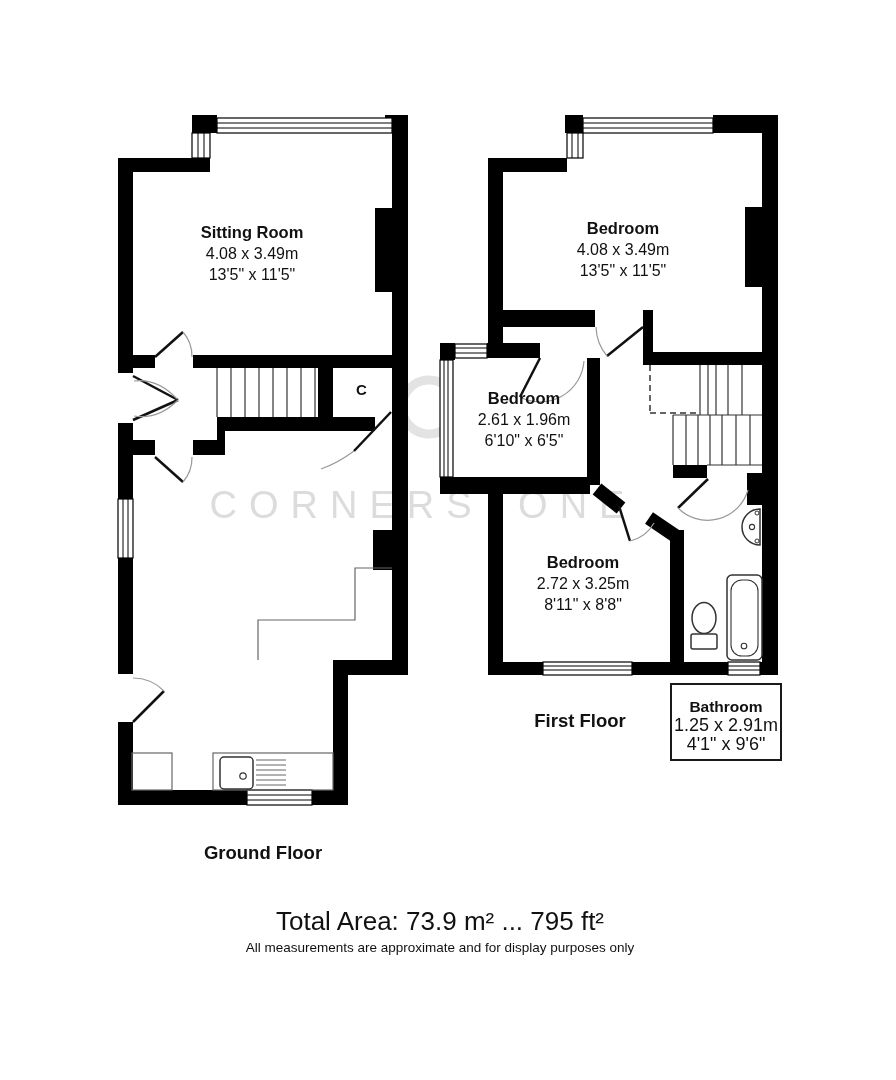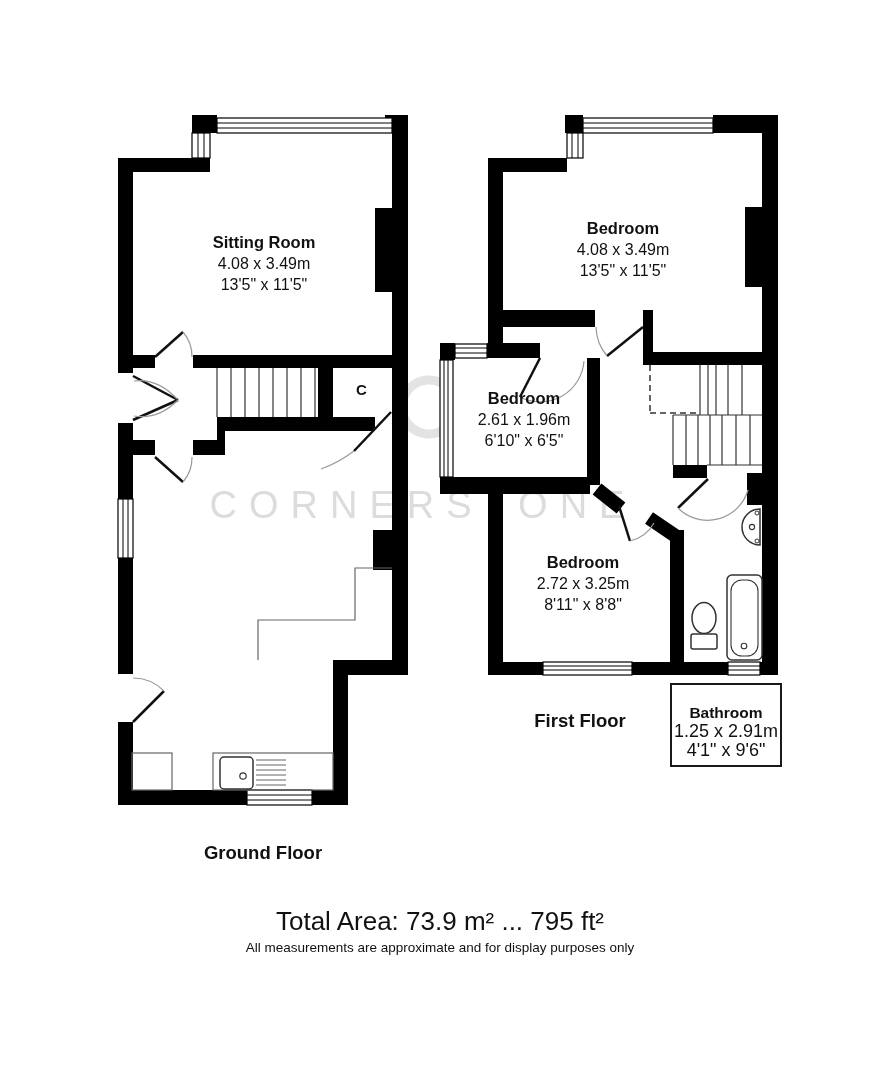--- a/index.html
+++ b/index.html
@@ -14,21 +14,21 @@
   }
   svg.plan{position:absolute;left:0;top:0;z-index:2;}
   .labels{position:absolute;left:0;top:0;width:896px;height:1080px;z-index:3;}
   .room-label{position:absolute;transform:translateX(-50%);text-align:center;}
   .room-name{font-weight:bold;font-size:16.5px;line-height:21px;}
   .room-dim{font-size:16px;line-height:21px;}
   .floor-label{position:absolute;transform:translateX(-50%);font-weight:bold;font-size:18.5px;text-align:right;}
   .c-label{position:absolute;font-weight:bold;font-size:15px;}
   .bath-box{
     position:absolute;left:670px;top:683px;width:108px;
-    border:2px solid #1a1a1a;background:#fff;text-align:center;padding:18px 0 5px;
+    border:2px solid #1a1a1a;background:#fff;text-align:center;padding:12px 0 5px;
   }
   .bath-box .room-name{font-size:15.5px;line-height:19px;}
   .bath-box .room-dim{font-size:18px;line-height:19px;}
   .footer-total{position:absolute;left:440px;top:906px;transform:translateX(-50%);font-size:26px;white-space:nowrap;}
   .footer-note{position:absolute;left:440px;top:940px;transform:translateX(-50%);font-size:13.5px;white-space:nowrap;}
 </style>
 </head>
 <body>
 
 <div class="canvas">
@@ -222,21 +222,21 @@
       </g>
       <g>
         <ellipse cx="704" cy="618" rx="12" ry="15.5" fill="#fff" stroke="#333" stroke-width="1.5"></ellipse>
         <rect x="691" y="634" width="26" height="15" rx="2" fill="#fff" stroke="#333" stroke-width="1.5"></rect>
       </g>
     </g>
   </svg>
 
   <div class="labels">
 
-    <div class="room-label" style="left:252px;top:232px;margin-left:12px;">
+    <div class="room-label" style="left:252px;top:222px;">
       <div class="room-name">Sitting Room</div>
       <div class="room-dim">4.08 x 3.49m</div>
       <div class="room-dim">13'5" x 11'5"</div>
     </div>
 
     <div class="c-label" style="left:356px;top:381px;">C</div>
 
 
     <div class="room-label" style="left:623px;top:218px;">
       <div class="room-name">Bedroom</div>

